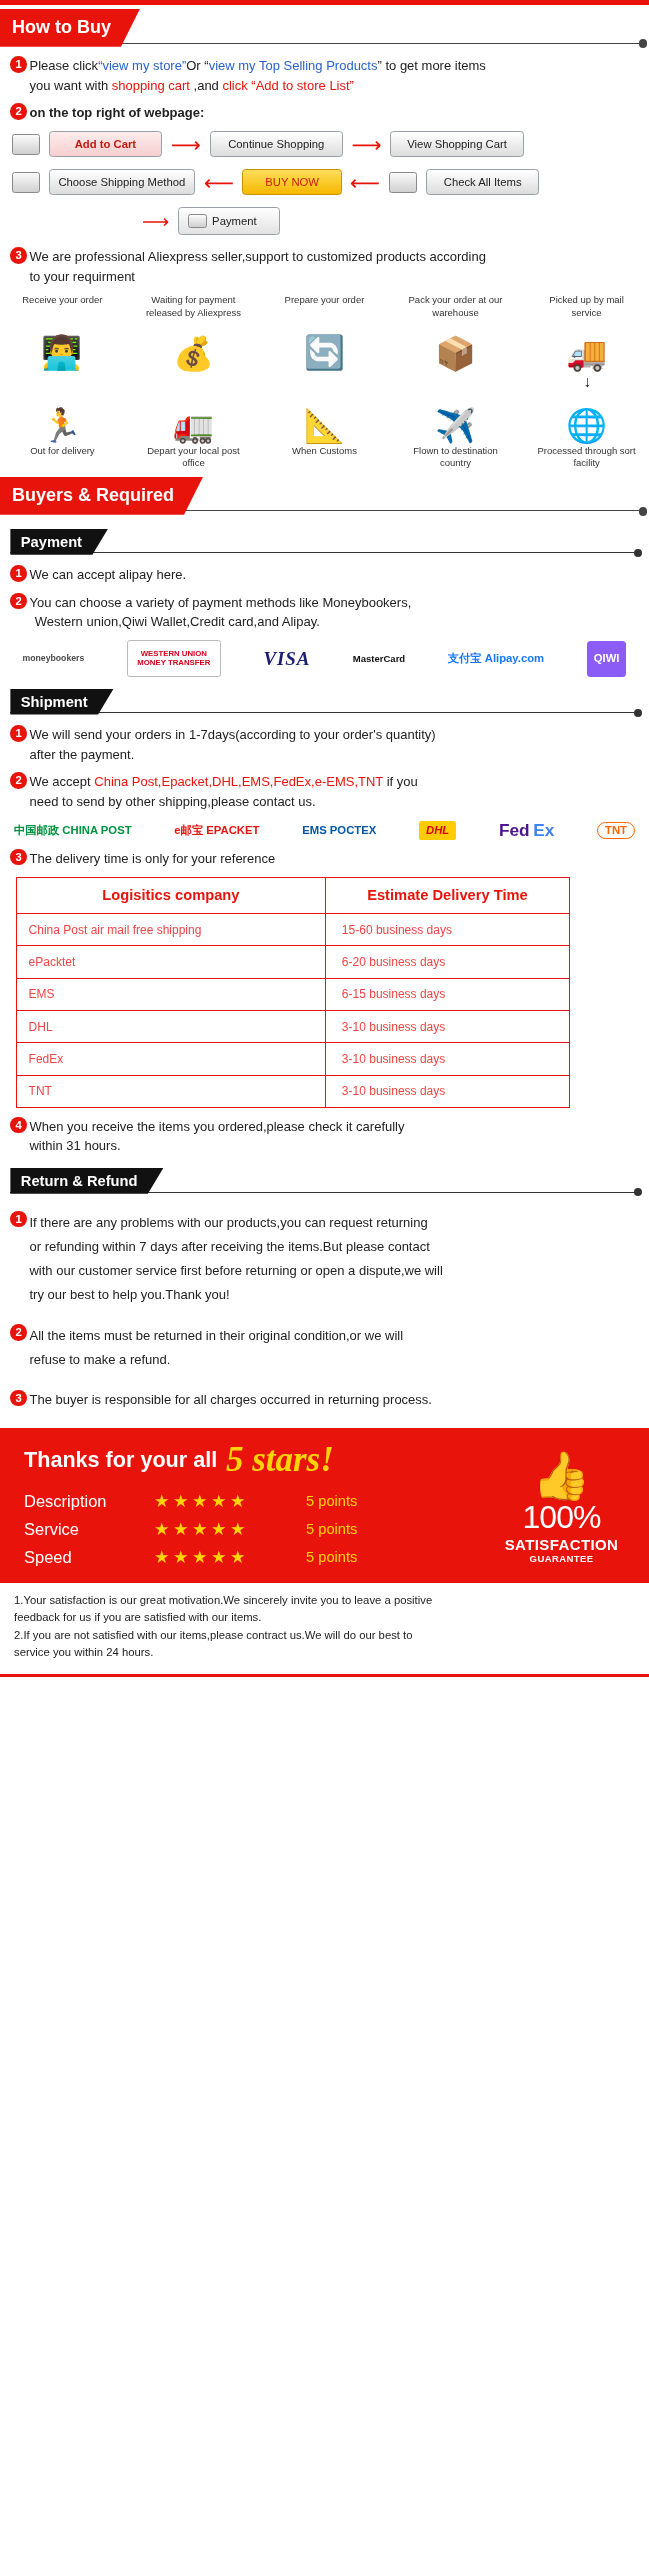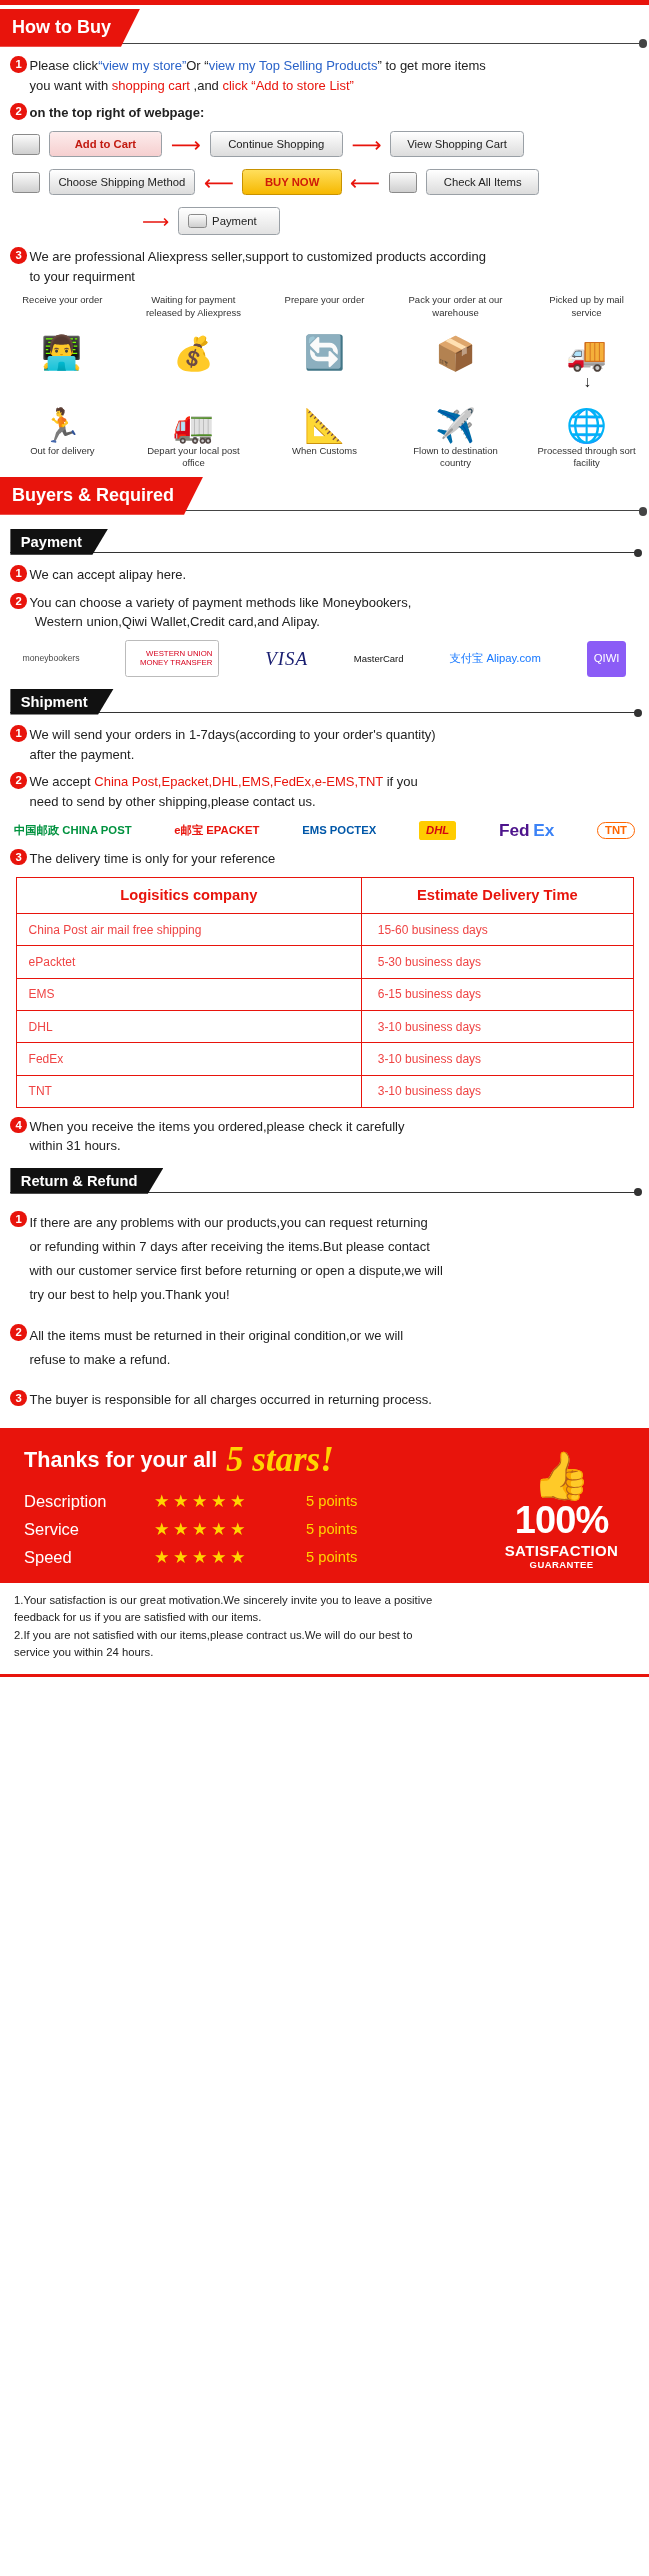--- a/index.html
+++ b/index.html
@@ -49,40 +49,40 @@
   .flowbox{margin:8.7px 12px 3.5px 12px;position:relative;}
   .flowrow{display:flex;align-items:center;gap:8.7px;margin-bottom:12px;}
   .btn{
     border:0.9px solid #9aa0a6;border-radius:3.5px;
     background:linear-gradient(#ffffff,#dcdcdc);
     font-size:11.3px;color:#222;padding:6px 8.7px;text-align:center;
     min-width:94px;position:relative;
   }
   .btn.wide{min-width:114px;}
   .btn.cart{background:linear-gradient(#fdecec,#f6cfcf);color:#c21a10;font-weight:bold;}
-  .btn.buy{background:linear-gradient(#ffdf5c,#f6b800);color:#d01a08;font-weight:bold;border-color:#c89200;min-width:80px;}
+  .btn.buy{background:linear-gradient(#ffdf5c,#f6b800);color:#d01a08;font-weight:normal;border-color:#c89200;min-width:80px;}
   .btn.pay{background:linear-gradient(#ffffff,#e2e2e2);min-width:83px;}
   .arrow{color:#e8140c;font-size:21px;line-height:1;}
   .arrow.rev{transform:scaleX(-1);}
   .arrow.down{font-size:19px;}
   .icon-sq{width:26px;height:19px;border:0.9px solid #8a8a8a;border-radius:2.6px;background:linear-gradient(#fbfbfb,#cfcfcf);display:inline-block;}
   .mini{display:flex;align-items:center;gap:5.2px;}
 
   
   .proc{margin:5.2px 10.4px 7px 10.4px;}
   .proc-row{display:flex;justify-content:space-between;align-items:flex-start;}
   .proc-item{width:104px;text-align:center;}
   .proc-cap{font-size:9.5px;color:#333;line-height:1.3;min-height:24px;}
   .proc-art{height:54px;display:flex;align-items:flex-end;justify-content:center;}
 
   
   .logos{display:flex;align-items:center;justify-content:space-between;margin:8.7px 22.5px 5.2px 22.5px;}
   .logo{
     height:29px;display:flex;align-items:center;justify-content:center;
-    font-size:10.4px;font-weight:normal;color:#111;text-align:right;line-height:1.05;
+    font-size:10.4px;font-weight:bold;color:#111;text-align:center;line-height:1.05;
   }
   .logo.box{border:0.9px solid #bbb;border-radius:2.6px;padding:2.6px 6px;background:#fff;}
   .logo.visa{color:#1a1f71;font-size:19px;font-style:italic;letter-spacing:0.9px;font-family:"Liberation Serif",serif;}
   .logo.we{color:#d6001c;}
   .logo.mb{color:#4a4a4a;font-size:8.7px;}
   .logo.alipay{color:#1677ff;}
   .logo.qiwi-b{background:#8b5cf6;color:#fff;border-radius:3.5px;padding:3.5px 7px;font-size:11.3px;}
 
   
   .slogos{display:flex;align-items:center;justify-content:space-between;margin:8.7px 14px 3.5px 14px;}
@@ -90,21 +90,21 @@
   .slogo.cp{color:#00923f;}
   .slogo.epk{color:#e8140c;}
   .slogo.ems{color:#0057a8;}
   .slogo.dhl{background:#ffcc00;color:#d40511;padding:3.5px 7px;border-radius:2.6px;font-style:italic;}
   .slogo.fedex{font-size:17.3px;}
   .slogo.fedex .fx1{color:#4d148c;}
   .slogo.fedex .fx2{color:#3b82f6;}
   .slogo.tnt{color:#ff6600;border:1.7px solid #ff6600;border-radius:12px;padding:1.7px 7px;}
 
   
-  table.log{border-collapse:collapse;margin:8.7px 15.6px;width:618px;}
+  table.log{border-collapse:collapse;margin:8.7px 15.6px;width:554px;}
   table.log th{
     background:#fff;color:#e8140c;font-size:14.7px;font-weight:bold;padding:9.5px 5.2px;
     border:1.7px solid #e8140c;text-align:center;
   }
   table.log td{
     border:1.7px solid #e8140c;padding:8.7px 12px;font-size:12px;color:#ef4444;
   }
   table.log td.c2{padding-left:15.6px;}
 
   
@@ -113,21 +113,21 @@
   .thanks .t1{font-size:21.6px;font-weight:bold;color:#fff;}
   .thanks .t2{font-size:35px;font-weight:bold;color:#ffd400;font-style:italic;font-family:"Liberation Serif",serif;}
   .rate{margin:10.4px 0 0 24px;width:407px;}
   .rate-row{display:flex;align-items:center;font-size:16.5px;margin-bottom:7px;}
   .rate-row .lbl{width:130px;}
   .rate-row .st{color:#ffd400;letter-spacing:3.5px;font-size:17.3px;width:152px;}
   .rate-row .pts{color:#ffd400;font-size:14.7px;}
   .badge{
     position:absolute;right:22.5px;top:24px;width:130px;height:128px;text-align:center;color:#fff;
   }
-  .badge .pct{font-size:38px;font-weight:bold;letter-spacing:-0.9px;}
+  .badge .pct{font-size:32px;font-weight:normal;letter-spacing:-0.9px;}
   .badge .g1{font-size:15px;font-weight:bold;letter-spacing:0.4px;}
   .badge .g2{font-size:9.5px;font-weight:bold;letter-spacing:0.4px;}
   .thumb{font-size:47px;line-height:1;color:#fff;}
 
   .foot{background:#fff;margin:0;padding:8.7px 14px 12px 14px;font-size:11.3px;line-height:1.55;color:#222;}
   .foot .ln{display:block;}
   .redline{height:3.5px;background:#e8140c;}
   .topbar{height:5.2px;background:#e8140c;}
 </style>
 </head>
@@ -317,21 +317,21 @@
         <th>Estimate Delivery Time</th>
       </tr>
     </thead>
     <tbody>
       <tr>
         <td>China Post air mail free shipping</td>
         <td class="c2">15-60 business days</td>
       </tr>
       <tr>
         <td>ePacktet</td>
-        <td class="c2">5-30 business days</td>
+        <td class="c2">6-20 business days</td>
       </tr>
       <tr>
         <td>EMS</td>
         <td class="c2">6-15 business days</td>
       </tr>
       <tr>
         <td>DHL</td>
         <td class="c2">3-10 business days</td>
       </tr>
       <tr>

